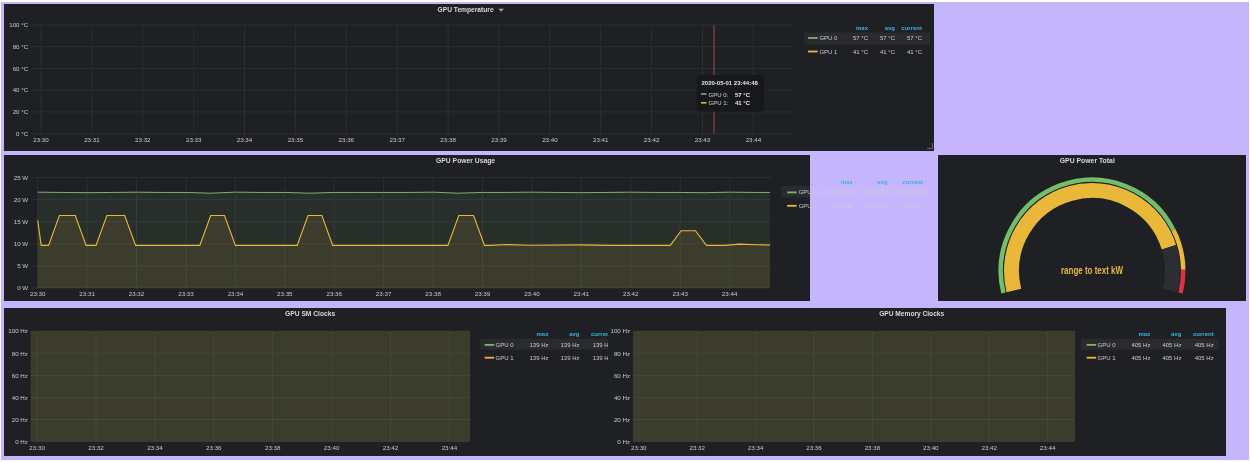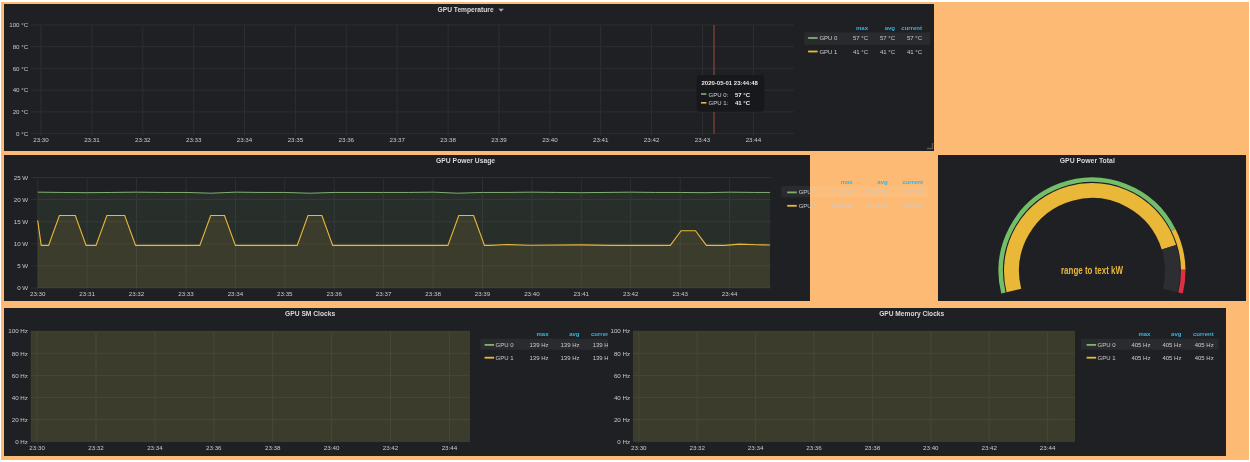--- a/index.html
+++ b/index.html
@@ -1,15 +1,15 @@
 <!DOCTYPE html>
 <html><head><meta charset="utf-8"><style>
 * { margin:0; padding:0; box-sizing:border-box; }
 html,body { width:1250px; height:462px; background:#ffffff; font-family:"Liberation Sans",sans-serif; }
-#stage { position:absolute; left:1px; top:2px; width:1248px; height:458px; background:#fdba74; overflow:hidden; }
+#stage { position:absolute; left:1px; top:2px; width:1248px; height:458px; background:#c4b5fd; overflow:hidden; }
 .panel { position:absolute; background:#1f2023; }
 svg { position:absolute; left:0; top:0; }
 text.ax { font-size:6.2px; fill:#c8c9ca; }
 text.lgh { font-size:6.0px; font-weight:bold; fill:#33b5e5; }
 text.lg { font-size:6.0px; fill:#cbcbcd; }
 text.ti { font-size:7.5px; font-weight:bold; fill:#d8d9da; }
 </style></head><body>
 <div id="stage">
 <div class="panel" style="left:3px;top:2px;width:930px;height:146.5px;">
       <svg width="930" height="146.5">

